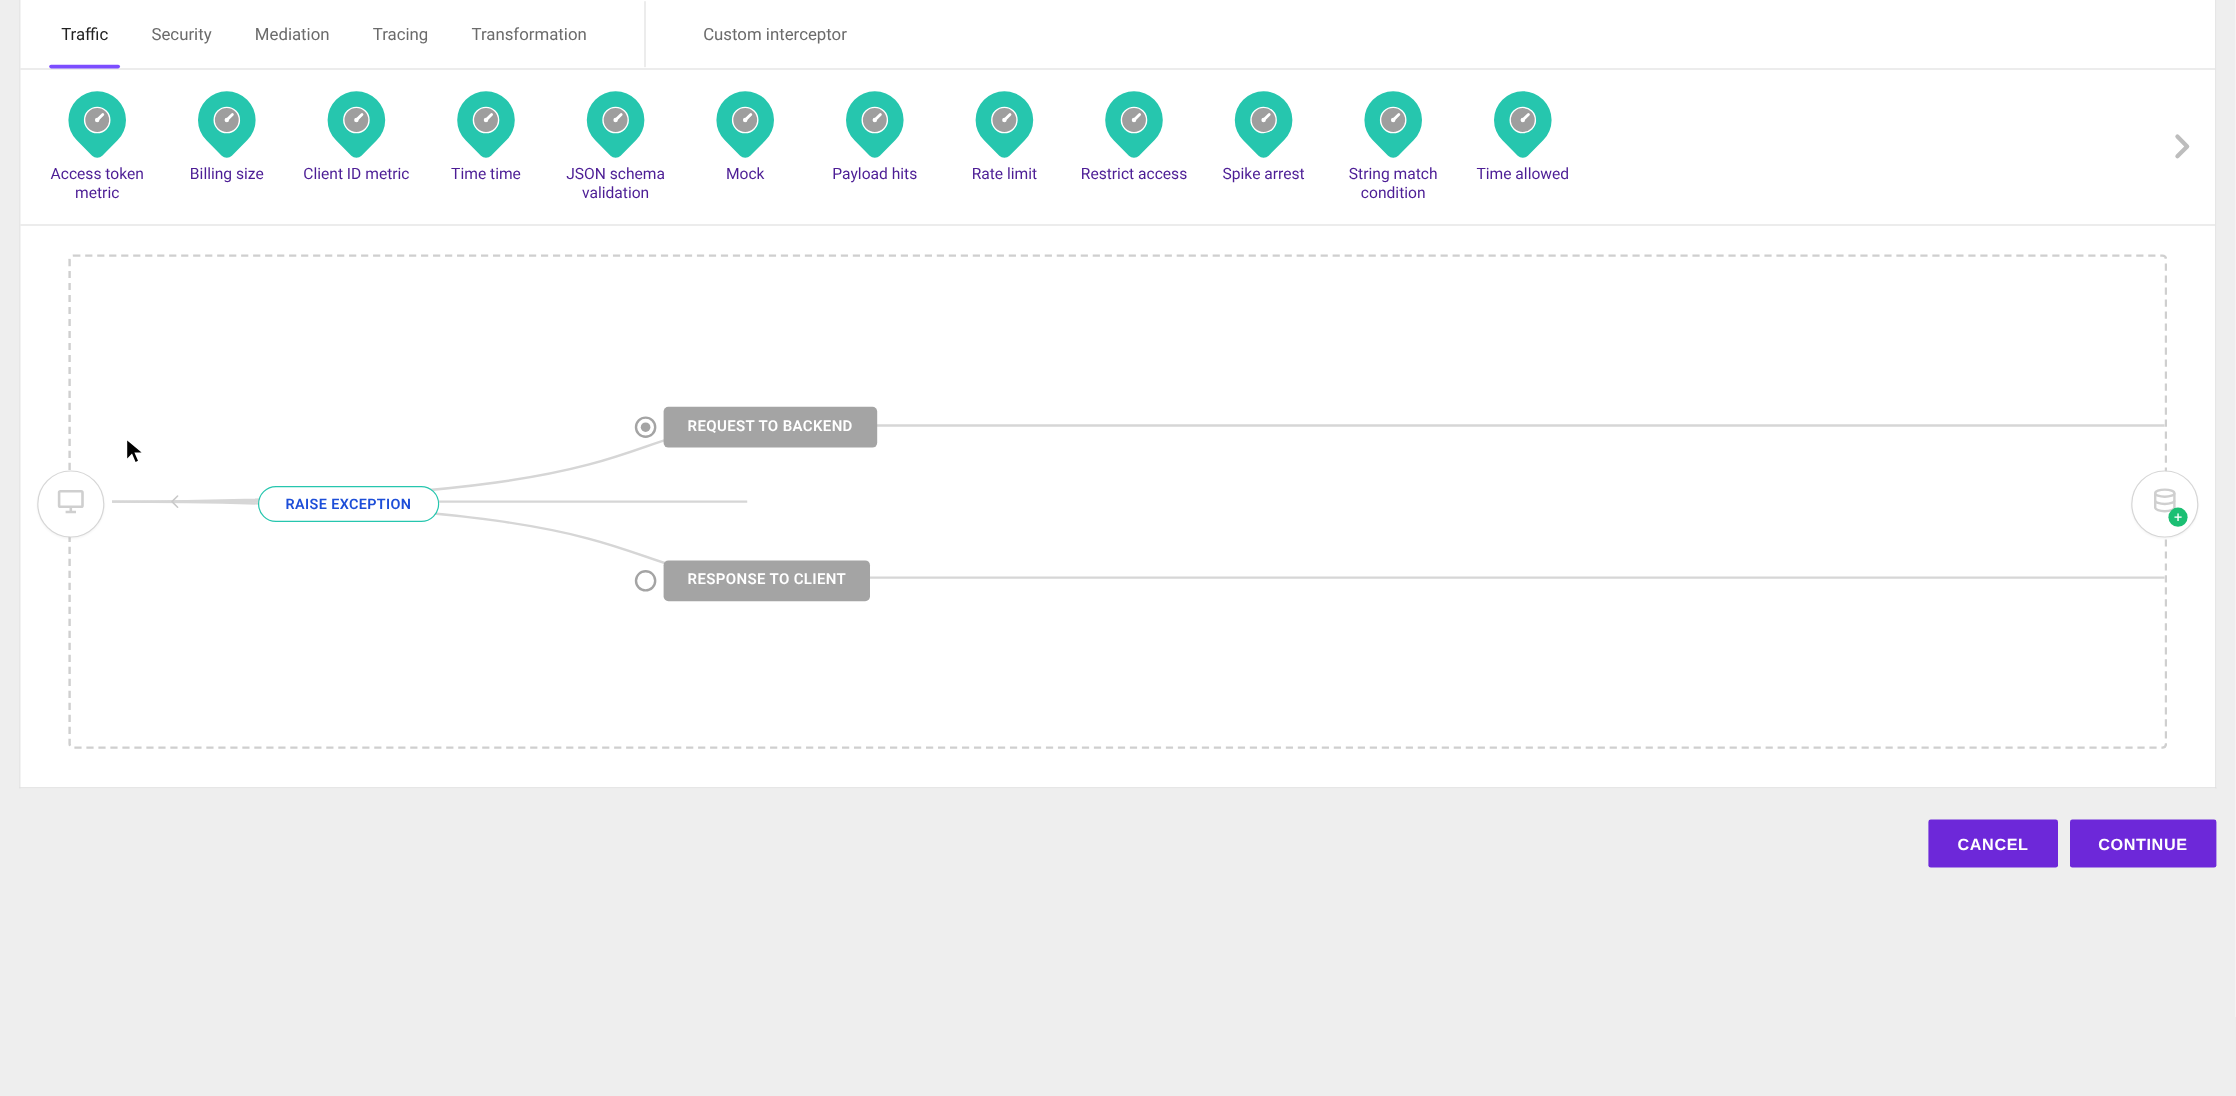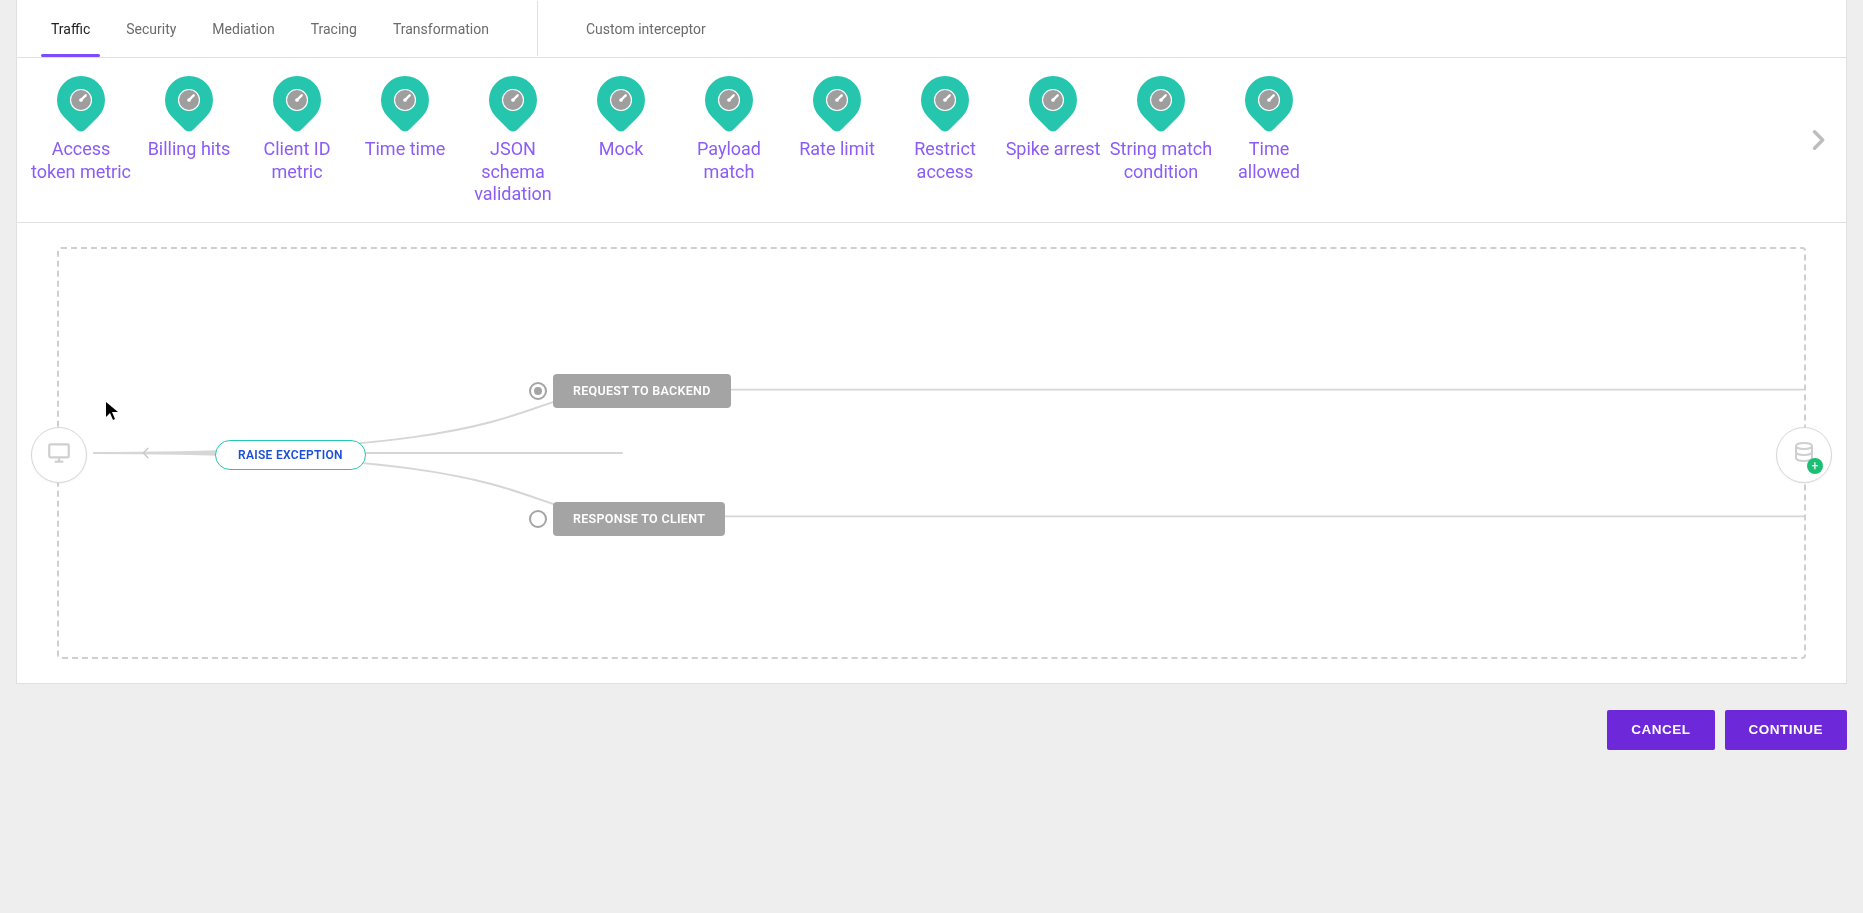--- a/index.html
+++ b/index.html
@@ -76,22 +76,22 @@
     transform: rotate(-45deg);
     display: flex;
     align-items: center;
     justify-content: center;
     position: relative;
     margin-bottom: 14px;
     margin-top: 2px;
   }
   .policy-icon svg { transform: rotate(45deg); }
   .policy-label {
-    font-size: 18px;
-    color: #8b5cf6;
+    font-size: 13px;
+    color: #4c1d95;
     line-height: 1.25;
     max-width: 104px;
   }
   .strip-chevron {
     position: absolute;
     right: 10px;
     top: 50%;
     transform: translateY(-50%);
     width: 36px; height: 48px;
     display: flex; align-items: center; justify-content: center;
@@ -264,21 +264,21 @@
       <div class="policy-label">Access token metric</div>
     </div>
     <div class="policy-item">
       <div class="policy-icon">
         <svg width="28" height="28" viewBox="0 0 24 24" fill="none">
             <circle cx="12" cy="12" r="9" fill="#9e9e9e" stroke="#fff" stroke-width="1"></circle>
             <line x1="12" y1="12" x2="16" y2="8" stroke="#fff" stroke-width="2" stroke-linecap="round"></line>
             <circle cx="12" cy="12" r="1.6" fill="#fff"></circle>
           </svg>
       </div>
-      <div class="policy-label">Billing hits</div>
+      <div class="policy-label">Billing size</div>
     </div>
     <div class="policy-item">
       <div class="policy-icon">
         <svg width="28" height="28" viewBox="0 0 24 24" fill="none">
             <circle cx="12" cy="12" r="9" fill="#9e9e9e" stroke="#fff" stroke-width="1"></circle>
             <line x1="12" y1="12" x2="16" y2="8" stroke="#fff" stroke-width="2" stroke-linecap="round"></line>
             <circle cx="12" cy="12" r="1.6" fill="#fff"></circle>
           </svg>
       </div>
       <div class="policy-label">Client ID metric</div>
@@ -314,21 +314,21 @@
       <div class="policy-label">Mock</div>
     </div>
     <div class="policy-item">
       <div class="policy-icon">
         <svg width="28" height="28" viewBox="0 0 24 24" fill="none">
             <circle cx="12" cy="12" r="9" fill="#9e9e9e" stroke="#fff" stroke-width="1"></circle>
             <line x1="12" y1="12" x2="16" y2="8" stroke="#fff" stroke-width="2" stroke-linecap="round"></line>
             <circle cx="12" cy="12" r="1.6" fill="#fff"></circle>
           </svg>
       </div>
-      <div class="policy-label">Payload match</div>
+      <div class="policy-label">Payload hits</div>
     </div>
     <div class="policy-item">
       <div class="policy-icon">
         <svg width="28" height="28" viewBox="0 0 24 24" fill="none">
             <circle cx="12" cy="12" r="9" fill="#9e9e9e" stroke="#fff" stroke-width="1"></circle>
             <line x1="12" y1="12" x2="16" y2="8" stroke="#fff" stroke-width="2" stroke-linecap="round"></line>
             <circle cx="12" cy="12" r="1.6" fill="#fff"></circle>
           </svg>
       </div>
       <div class="policy-label">Rate limit</div>

